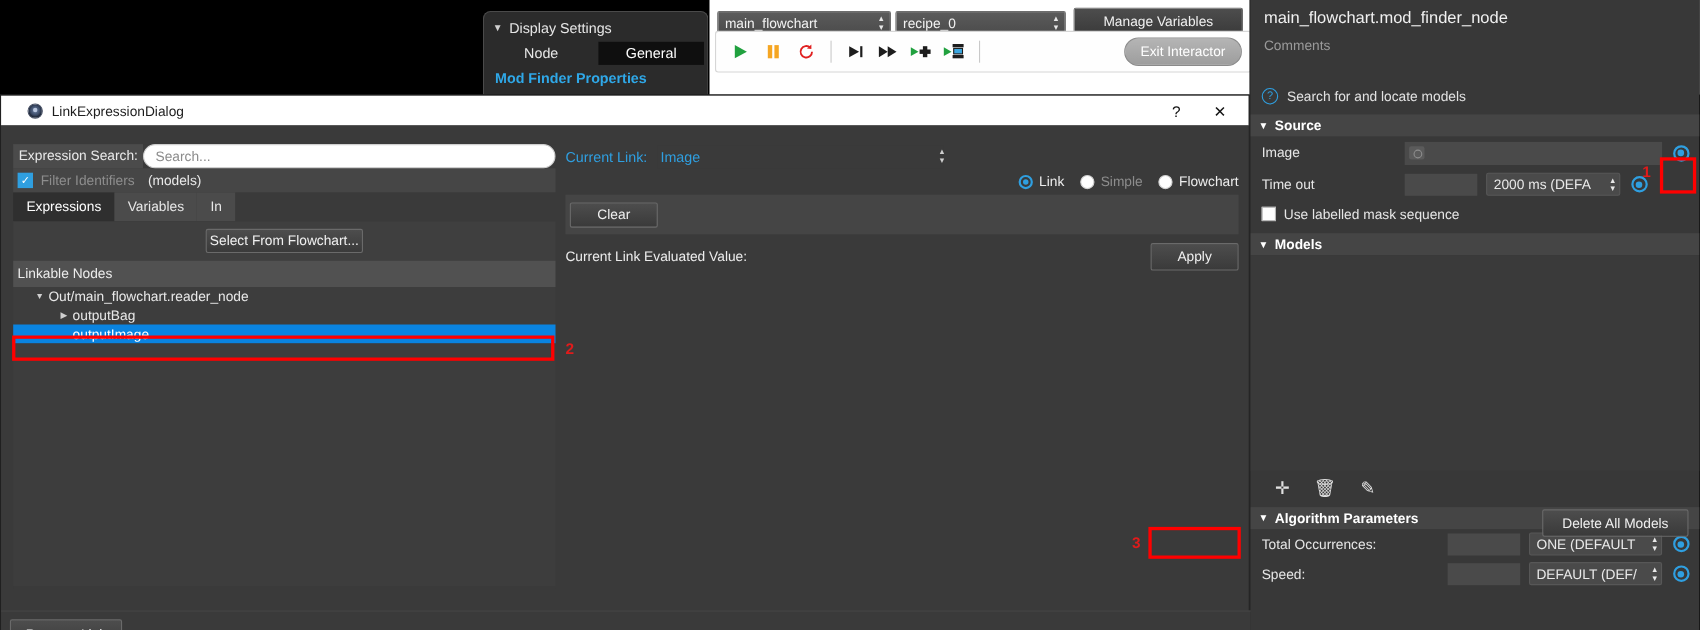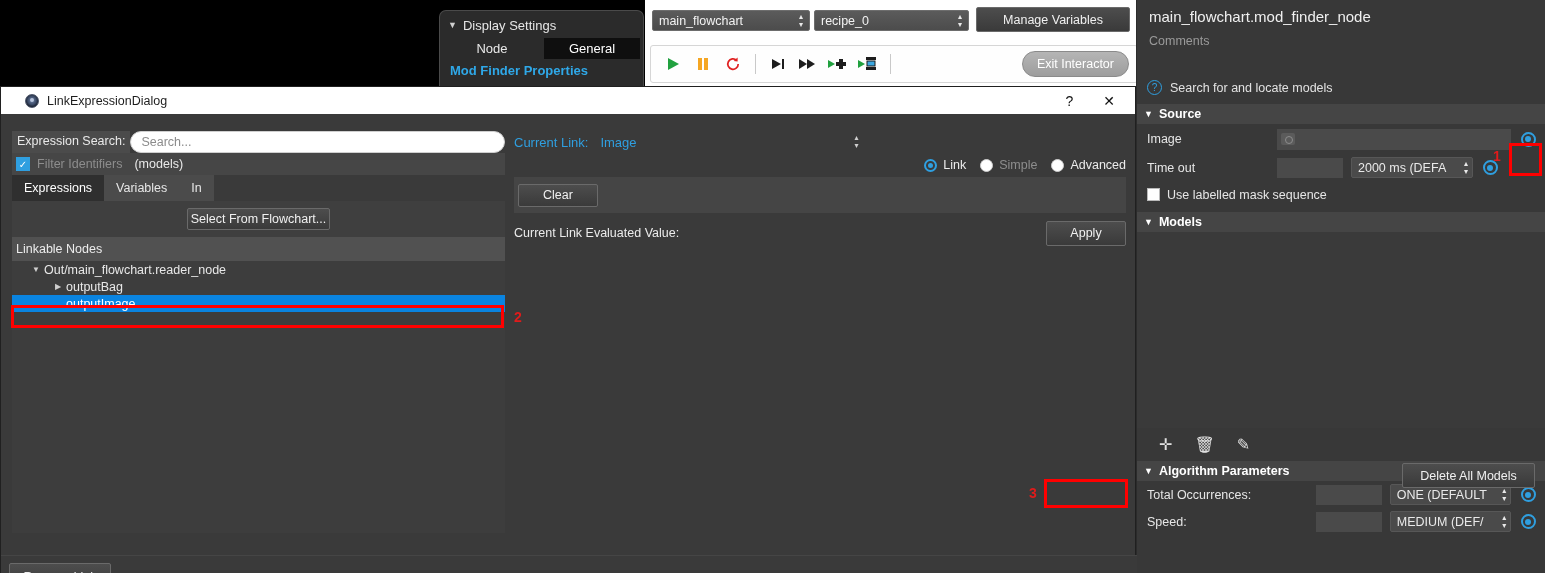--- a/index.html
+++ b/index.html
@@ -61,21 +61,21 @@
     color: #f0f0f0;
     border-radius: 2px;
     font-size: 12.5px;
     display:flex; align-items:center; justify-content:center;
     cursor: pointer;
   }
   #manage-vars { position:absolute; left:976px; top:7px; width:154px; height:25px; }
 
   
   .player-bar {
-    position: absolute; left: 650px; top: 45px; width: 488px; height: 38px;
+    position: absolute; left: 650px; top: 28px; width: 488px; height: 38px;
     background: #fefefe; border: 1px solid #d6d6d6; border-radius: 3px;
     display: flex; align-items: center; padding: 0 8px; gap: 2px;
   }
   .pbtn { width: 28px; height: 28px; display:flex; align-items:center; justify-content:center; cursor:pointer; }
   .sep { width:1px; height:20px; background:#c9c9c9; margin: 0 6px; }
   .exit-interactor {
     margin-left: auto;
     background: linear-gradient(#b5b5b5,#9d9d9d);
     border: 1px solid #8a8a8a; border-radius: 13px;
     color: #ffffff; font-size: 12.5px;
@@ -367,21 +367,21 @@
       </div>
       <div style="width:34px;display:flex;align-items:center;justify-content:center;">
         <span class="radio-dot"></span>
       </div>
     </div>
 
     <div class="prop-row">
       <span class="prop-label" style="width:170px">Speed:</span>
       <div class="fld" style="width:66px"></div>
       <div class="combo" style="width:122px;margin-left:8px">
-        <span>MEDIUM (DEF/</span>
+        <span>DEFAULT (DEF/</span>
         <span class="spin">
             <i>▴</i>
             <i>▾</i>
           </span>
       </div>
       <div style="width:34px;display:flex;align-items:center;justify-content:center;">
         <span class="radio-dot"></span>
       </div>
     </div>
   </div>
@@ -444,21 +444,21 @@
               </span>
           </div>
         </div>
 
         <div class="mode-row">
           <span class="radio-on"></span>
           <span class="mode-lbl">Link</span>
           <span class="radio-off"></span>
           <span class="mode-lbl dim">Simple</span>
           <span class="radio-off"></span>
-          <span class="mode-lbl" style="margin-right:0">Advanced</span>
+          <span class="mode-lbl" style="margin-right:0">Flowchart</span>
         </div>
 
         <div class="clear-wrap">
           <div class="btn-gray" id="clear-btn">Clear</div>
         </div>
         <div class="eval-row">
           <span>Current Link Evaluated Value:</span>
           <div class="btn-gray" id="apply-btn" style="margin-left:auto">Apply</div>
         </div>
       </div>

